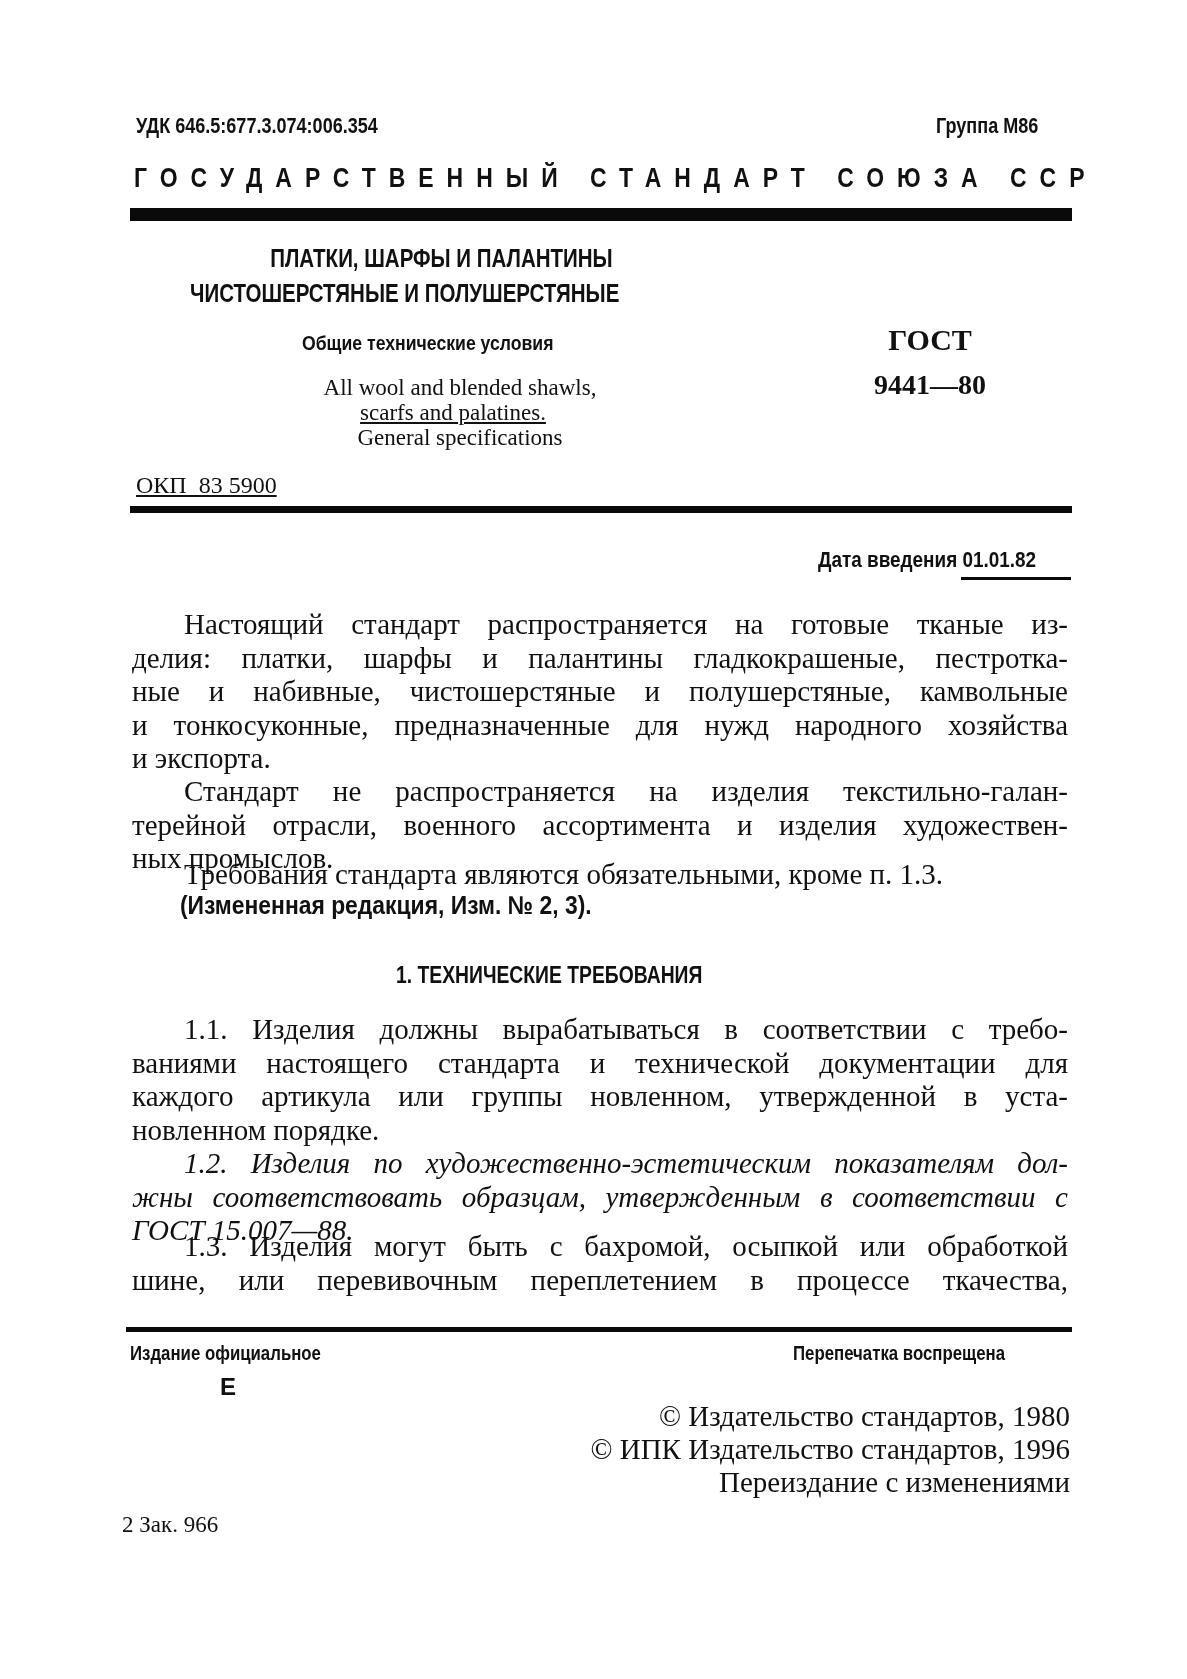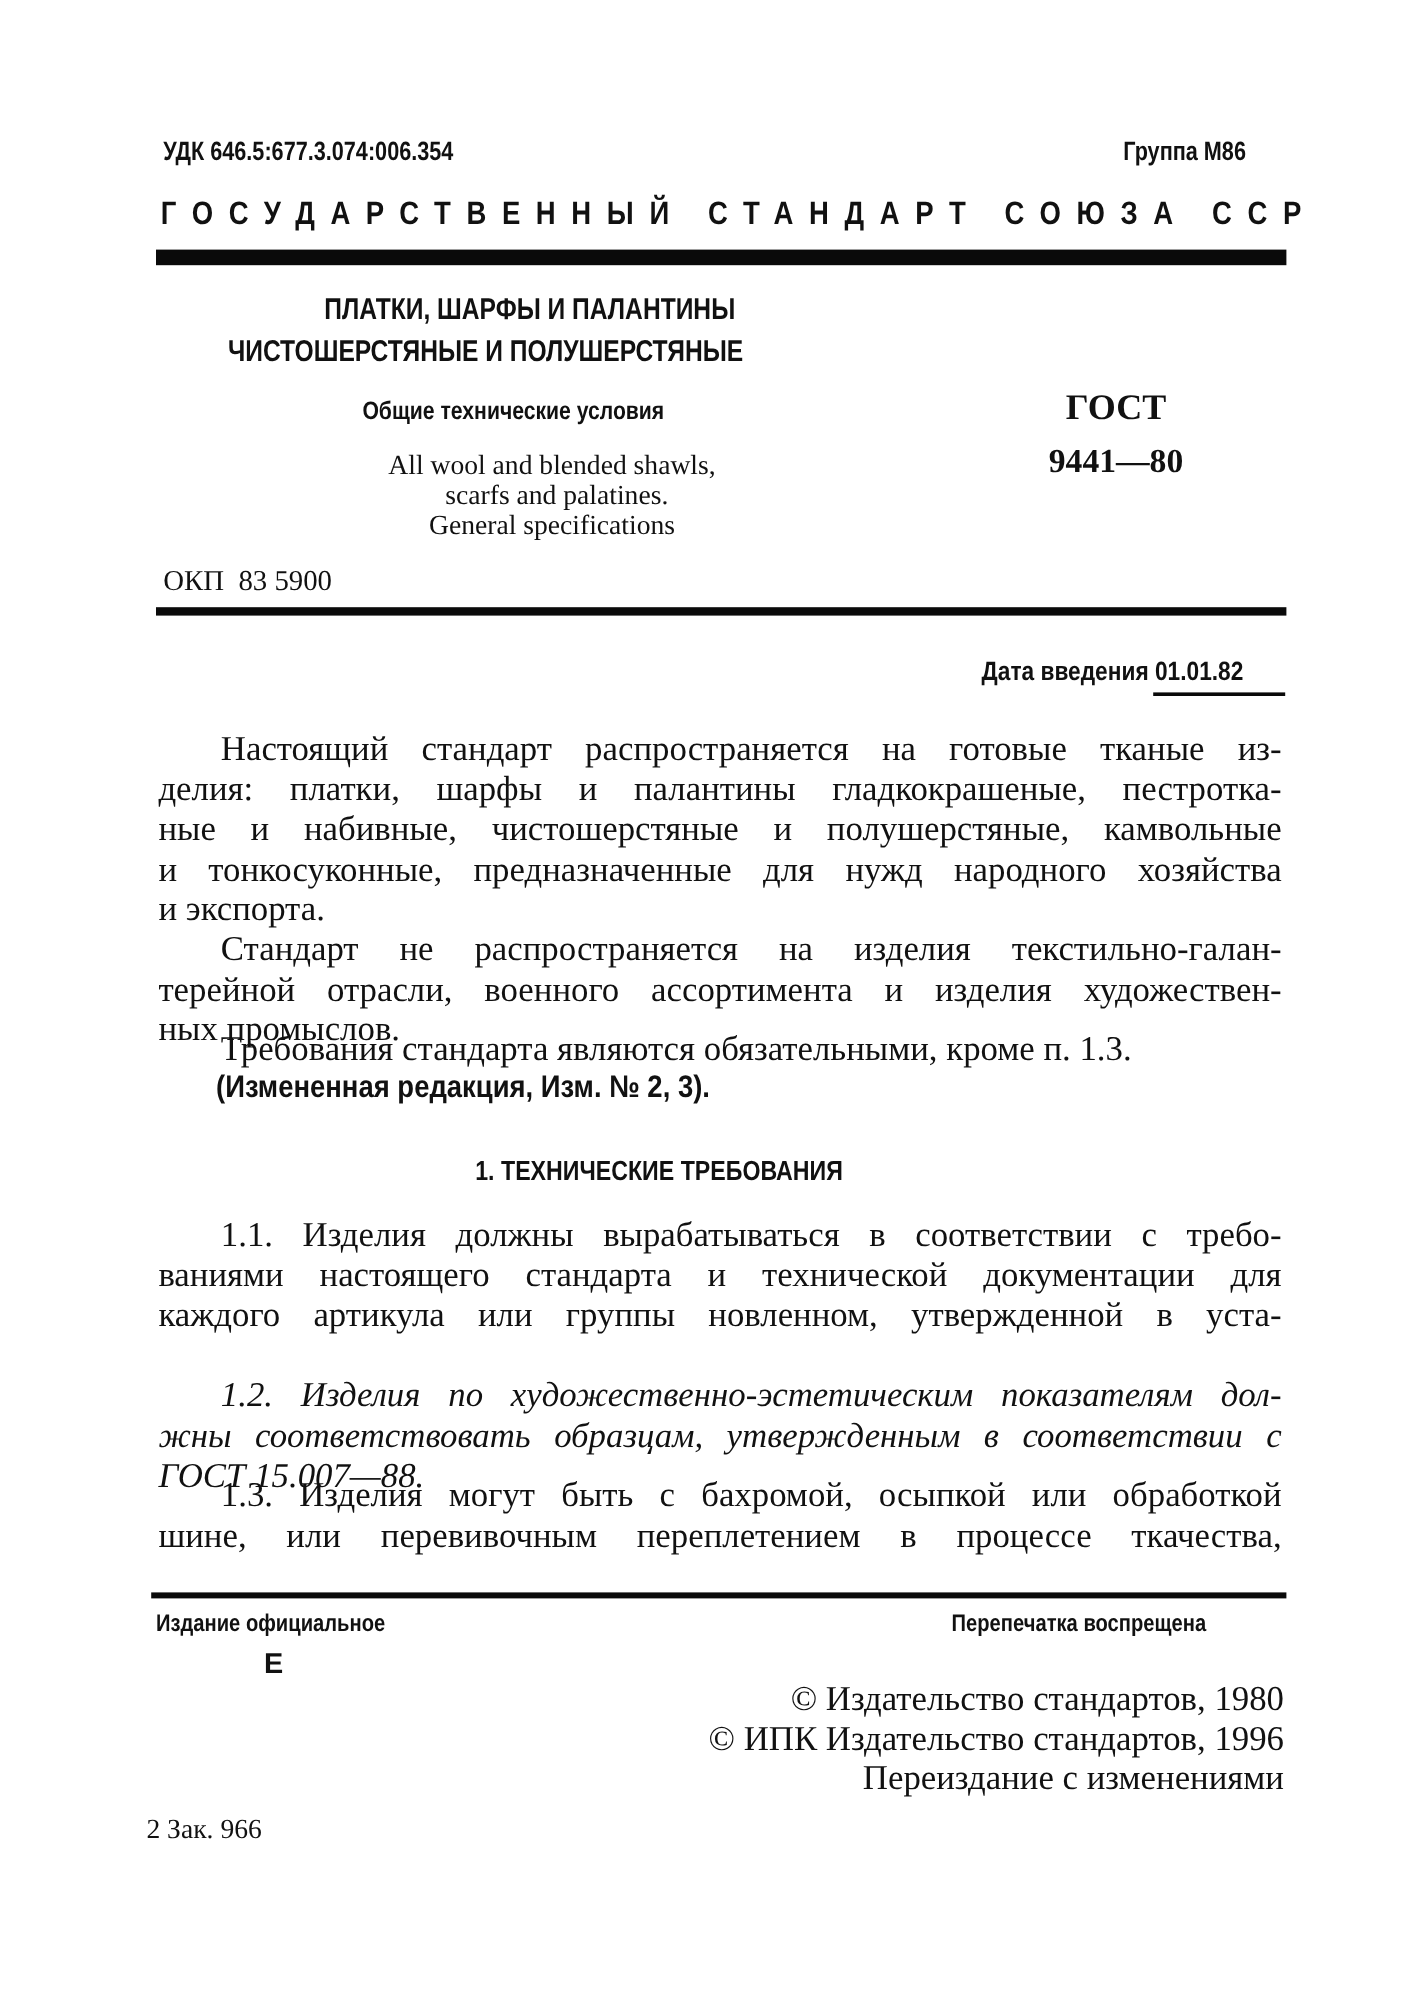--- a/index.html
+++ b/index.html
@@ -25,27 +25,27 @@
 <div class="abs cond bold" style="left:134px; top:163px; font-size:27px; letter-spacing:15.3px; transform:scaleX(0.85);">ГОСУДАРСТВЕННЫЙ СТАНДАРТ СОЮЗА ССР</div>
 
 <div class="rule" style="left:130px; top:208px; width:942px; height:13px;"></div>
 
 <div class="abs cond bold ctr" style="left:180px; top:244px; width:600px; font-size:25px; transform:scaleX(0.82); text-align:left; padding-left:110px;">ПЛАТКИ, ШАРФЫ И ПАЛАНТИНЫ</div>
 <div class="abs cond bold" style="left:190px; top:279px; font-size:25px; transform:scaleX(0.82);">ЧИСТОШЕРСТЯНЫЕ И ПОЛУШЕРСТЯНЫЕ</div>
 
 <div class="abs cond bold" style="left:302px; top:331px; font-size:21px; transform:scaleX(0.84);">Общие технические условия</div>
 
 <div class="abs serif ctr" style="left:290px; top:375px; width:340px; font-size:23px;">All wool and blended shawls,</div>
-<div class="abs serif ctr" style="left:294px; top:400px; width:340px; font-size:23px;">scarfs and palatines.</div>
+<div class="abs serif ctr" style="left:283px; top:400px; width:340px; font-size:23px;text-decoration:underline;">scarfs and palatines.</div>
 <div class="abs serif ctr" style="left:290px; top:425px; width:340px; font-size:23px;">General specifications</div>
 
 <div class="abs serif bold ctr" style="left:870px; top:323px; width:120px; font-size:30px;">ГОСТ</div>
 <div class="abs serif bold ctr" style="left:855px; top:369px; width:150px; font-size:28px;">9441—80</div>
 
-<div class="abs serif" style="left:136px; top:472px; font-size:24px; white-space:pre;">ОКП  83 5900</div>
+<div class="abs serif" style="left:136px; top:472px; font-size:24px; white-space:pre;text-decoration:underline;">ОКП  83 5900</div>
 
 <div class="rule" style="left:130px; top:506px; width:942px; height:7px;"></div>
 
 <div class="abs cond bold" style="left:818px; top:547px; font-size:22px; transform:scaleX(0.86);">Дата введения 01.01.82</div>
 <div class="rule" style="left:961px; top:577px; width:110px; height:3px;"></div>
 
 <div class="para" style="top:608px;">
   <span class="ln indent">Настоящий стандарт распространяется на готовые тканые из-</span>
   <span class="ln">делия: платки, шарфы и палантины гладкокрашеные, пестротка-</span>
   <span class="ln">ные и набивные, чистошерстяные и полушерстяные, камвольные</span>
@@ -64,20 +64,21 @@
 </div>
 
 <div class="abs cond bold" style="left:180px; top:890px; font-size:26px; transform:scaleX(0.88);">(Измененная редакция, Изм. № 2, 3).</div>
 
 <div class="abs cond bold" style="left:396px; top:962px; font-size:23px; transform:scaleX(0.84);">1. ТЕХНИЧЕСКИЕ ТРЕБОВАНИЯ</div>
 
 <div class="para" style="top:1013px;">
   <span class="ln indent">1.1. Изделия должны вырабатываться в соответствии с требо-</span>
   <span class="ln">ваниями настоящего стандарта и технической документации для</span>
   <span class="ln">каждого артикула или группы новленном, утвержденной в уста-</span>
+  <span class="ln last">новленном порядке.</span>
 </div>
 
 <div class="para" style="top:1147px;font-style:italic;">
   <span class="ln indent">1.2. Изделия по художественно-эстетическим показателям дол-</span>
   <span class="ln">жны соответствовать образцам, утвержденным в соответствии с</span>
   <span class="ln last">ГОСТ 15.007—88.</span>
 </div>
 
 <div class="para" style="top:1230px;">
   <span class="ln indent">1.3. Изделия могут быть с бахромой, осыпкой или обработкой</span>

